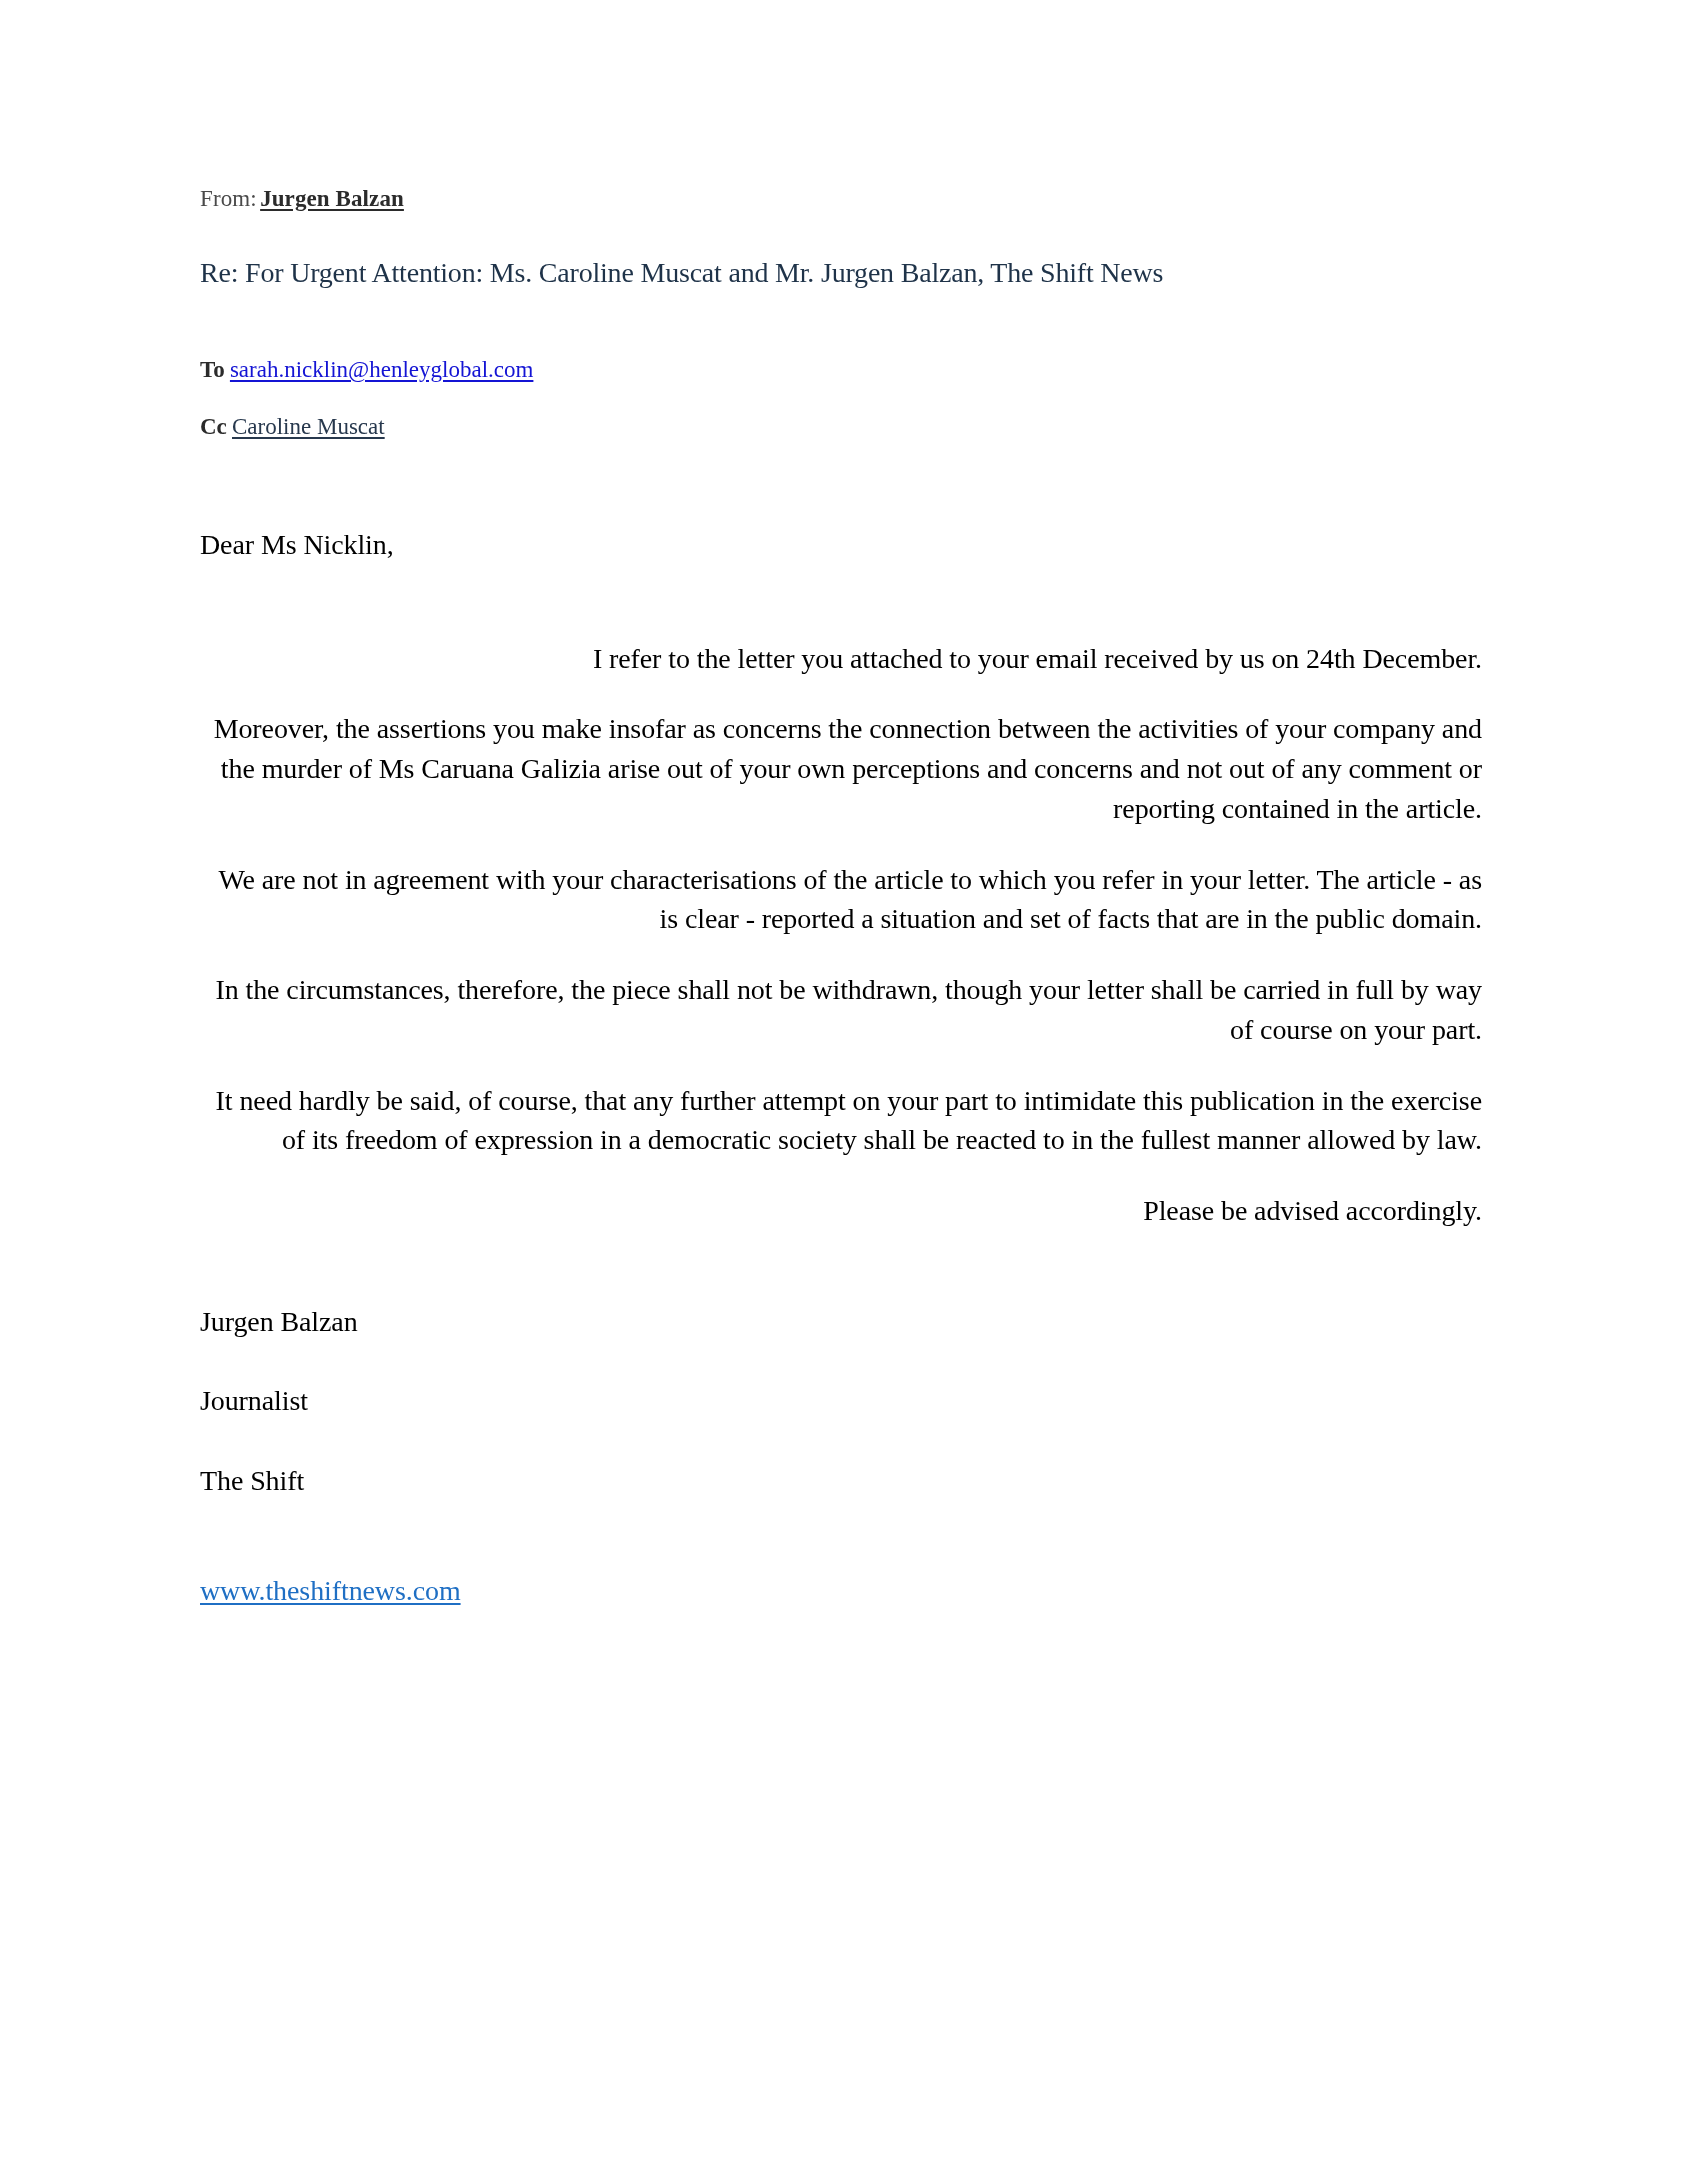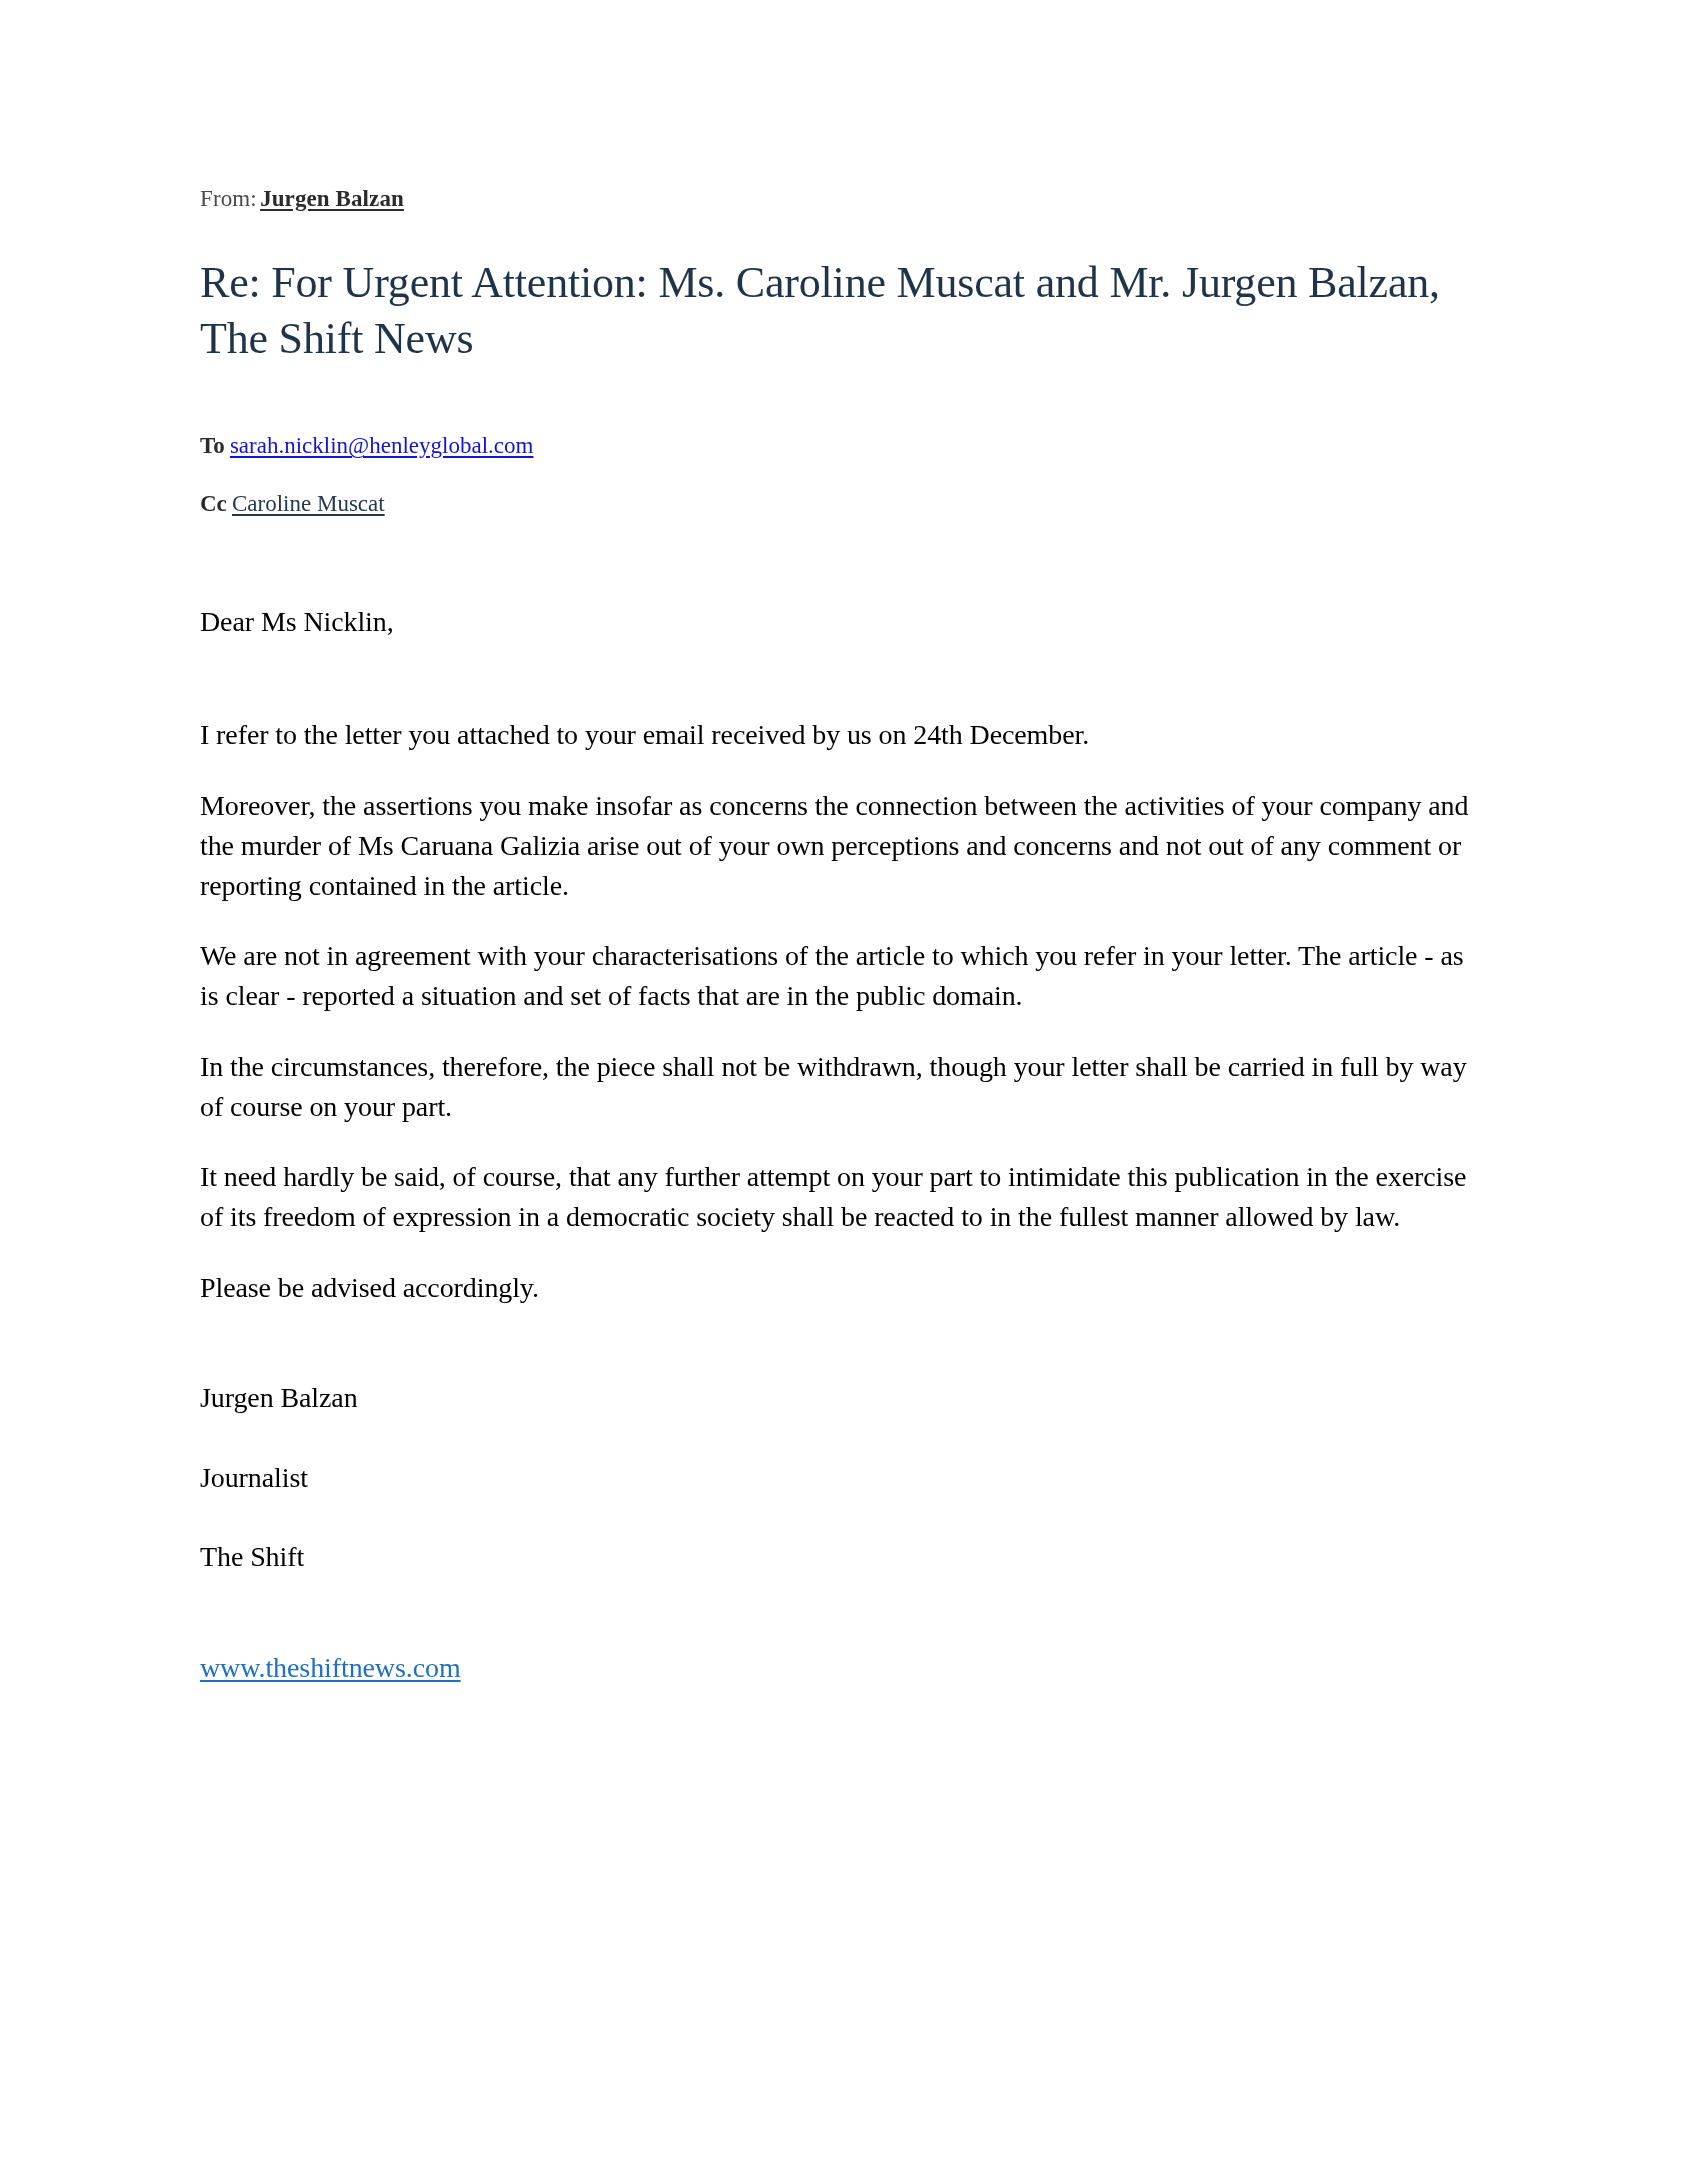--- a/index.html
+++ b/index.html
@@ -42,21 +42,21 @@
   .from-name {
     font-weight: 700;
     color: #2b2b2b;
     text-decoration: underline;
     text-underline-offset: 2.6px;
     margin-left: 3.4px;
   }
 
   
   .subject {
-    font-size: 44px;
+    font-size: 28px;
     line-height: 1.28;
     font-weight: 400;
     color: #1f3349;
     margin: 0 0 64px 0;
     max-width: 1282px;
     letter-spacing: -0.2px;
   }
 
   
   .recipients {
@@ -93,20 +93,21 @@
     font-size: 28px;
     line-height: 1.42;
     letter-spacing: -0.1px;
   }
   .salutation {
     margin: 0 0 74px 0;
   }
   .para {
     margin: 4px 0 31px 0;
     max-width: 1282px;
+    text-align: right;
   }
   .sign-block {
     margin: 0 0 31px 0;
     white-space: pre-line;
   }
   .sign-line { display: block; }
   .weblink {
     color: #1f6fc4;
     text-decoration: underline;
     text-underline-offset: 3.4px;

